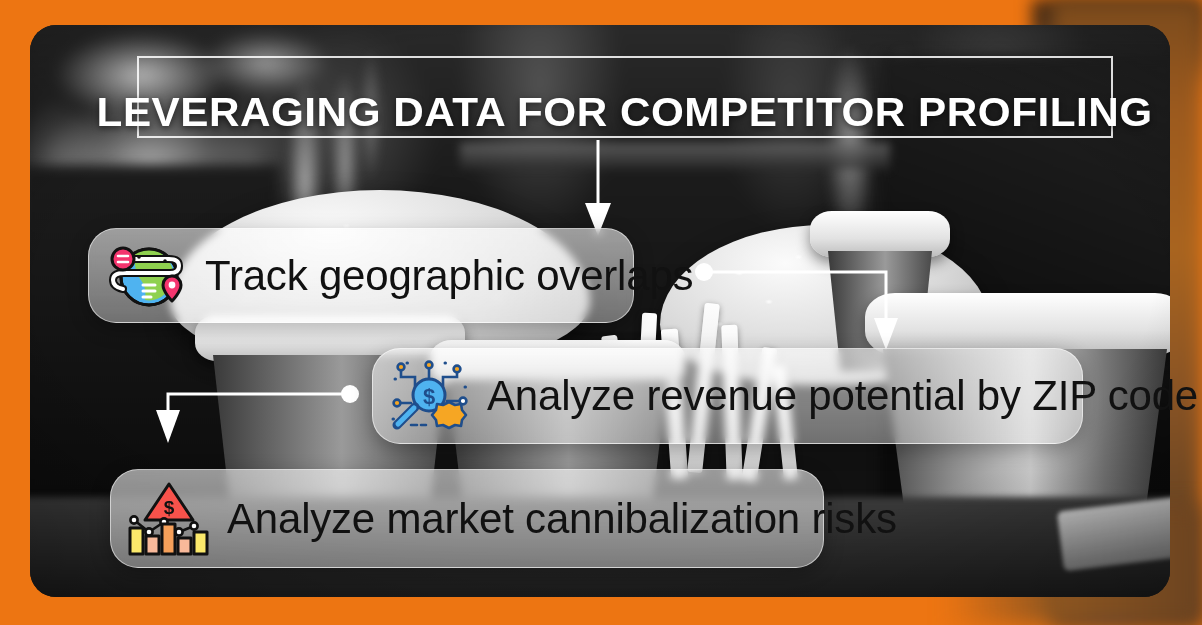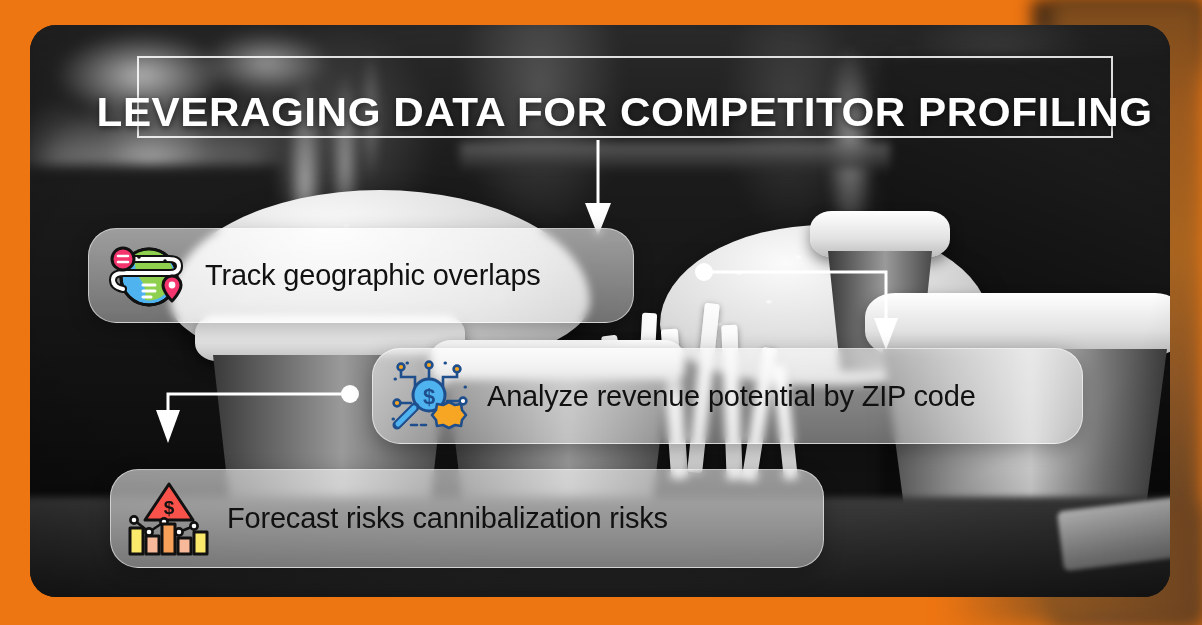--- a/index.html
+++ b/index.html
@@ -144,21 +144,21 @@
   
   .card {
     position:absolute; display:flex; align-items:center;
     border-radius:28px;
     background:linear-gradient(180deg, rgba(255,255,255,.58), rgba(255,255,255,.40));
     border:1px solid rgba(255,255,255,.55);
     backdrop-filter:blur(4px);
     box-shadow:0 6px 20px rgba(0,0,0,.28);
   }
   .card-label {
-    font-size:29px; color:#111; font-weight:400; white-space:nowrap;
+    font-size:42px; color:#111; font-weight:400; white-space:nowrap;
     letter-spacing:-.2px;
   }
   #card-1 { left:88px;  top:228px; width:546px; height:95px; padding-left:16px; }
   #card-1 .card-label { margin-left:12px; }
   #card-2 { left:372px; top:348px; width:711px; height:96px; padding-left:12px; }
   #card-2 .card-label { margin-left:14px; }
   #card-3 { left:110px; top:469px; width:714px; height:99px; padding-left:14px; }
   #card-3 .card-label { margin-left:14px; }
   .icon-box { width:88px; height:78px; flex:0 0 auto; }
 </style>
@@ -316,14 +316,14 @@
 
       <g stroke="#111" stroke-width="3" stroke-linejoin="round">
         <rect x="5" y="48" width="13" height="26" fill="#FBE96B"></rect>
         <rect x="21" y="56" width="13" height="18" fill="#F8B99A"></rect>
         <rect x="37" y="44" width="13" height="30" fill="#F6A05A"></rect>
         <rect x="53" y="58" width="13" height="16" fill="#F8B99A"></rect>
         <rect x="69" y="52" width="13" height="22" fill="#FBE96B"></rect>
       </g>
     </svg>
   </span>
-  <span class="card-label">Forecast risks cannibalization risks</span>
+  <span class="card-label">Analyze market cannibalization risks</span>
 </div>
 
 </body></html>

